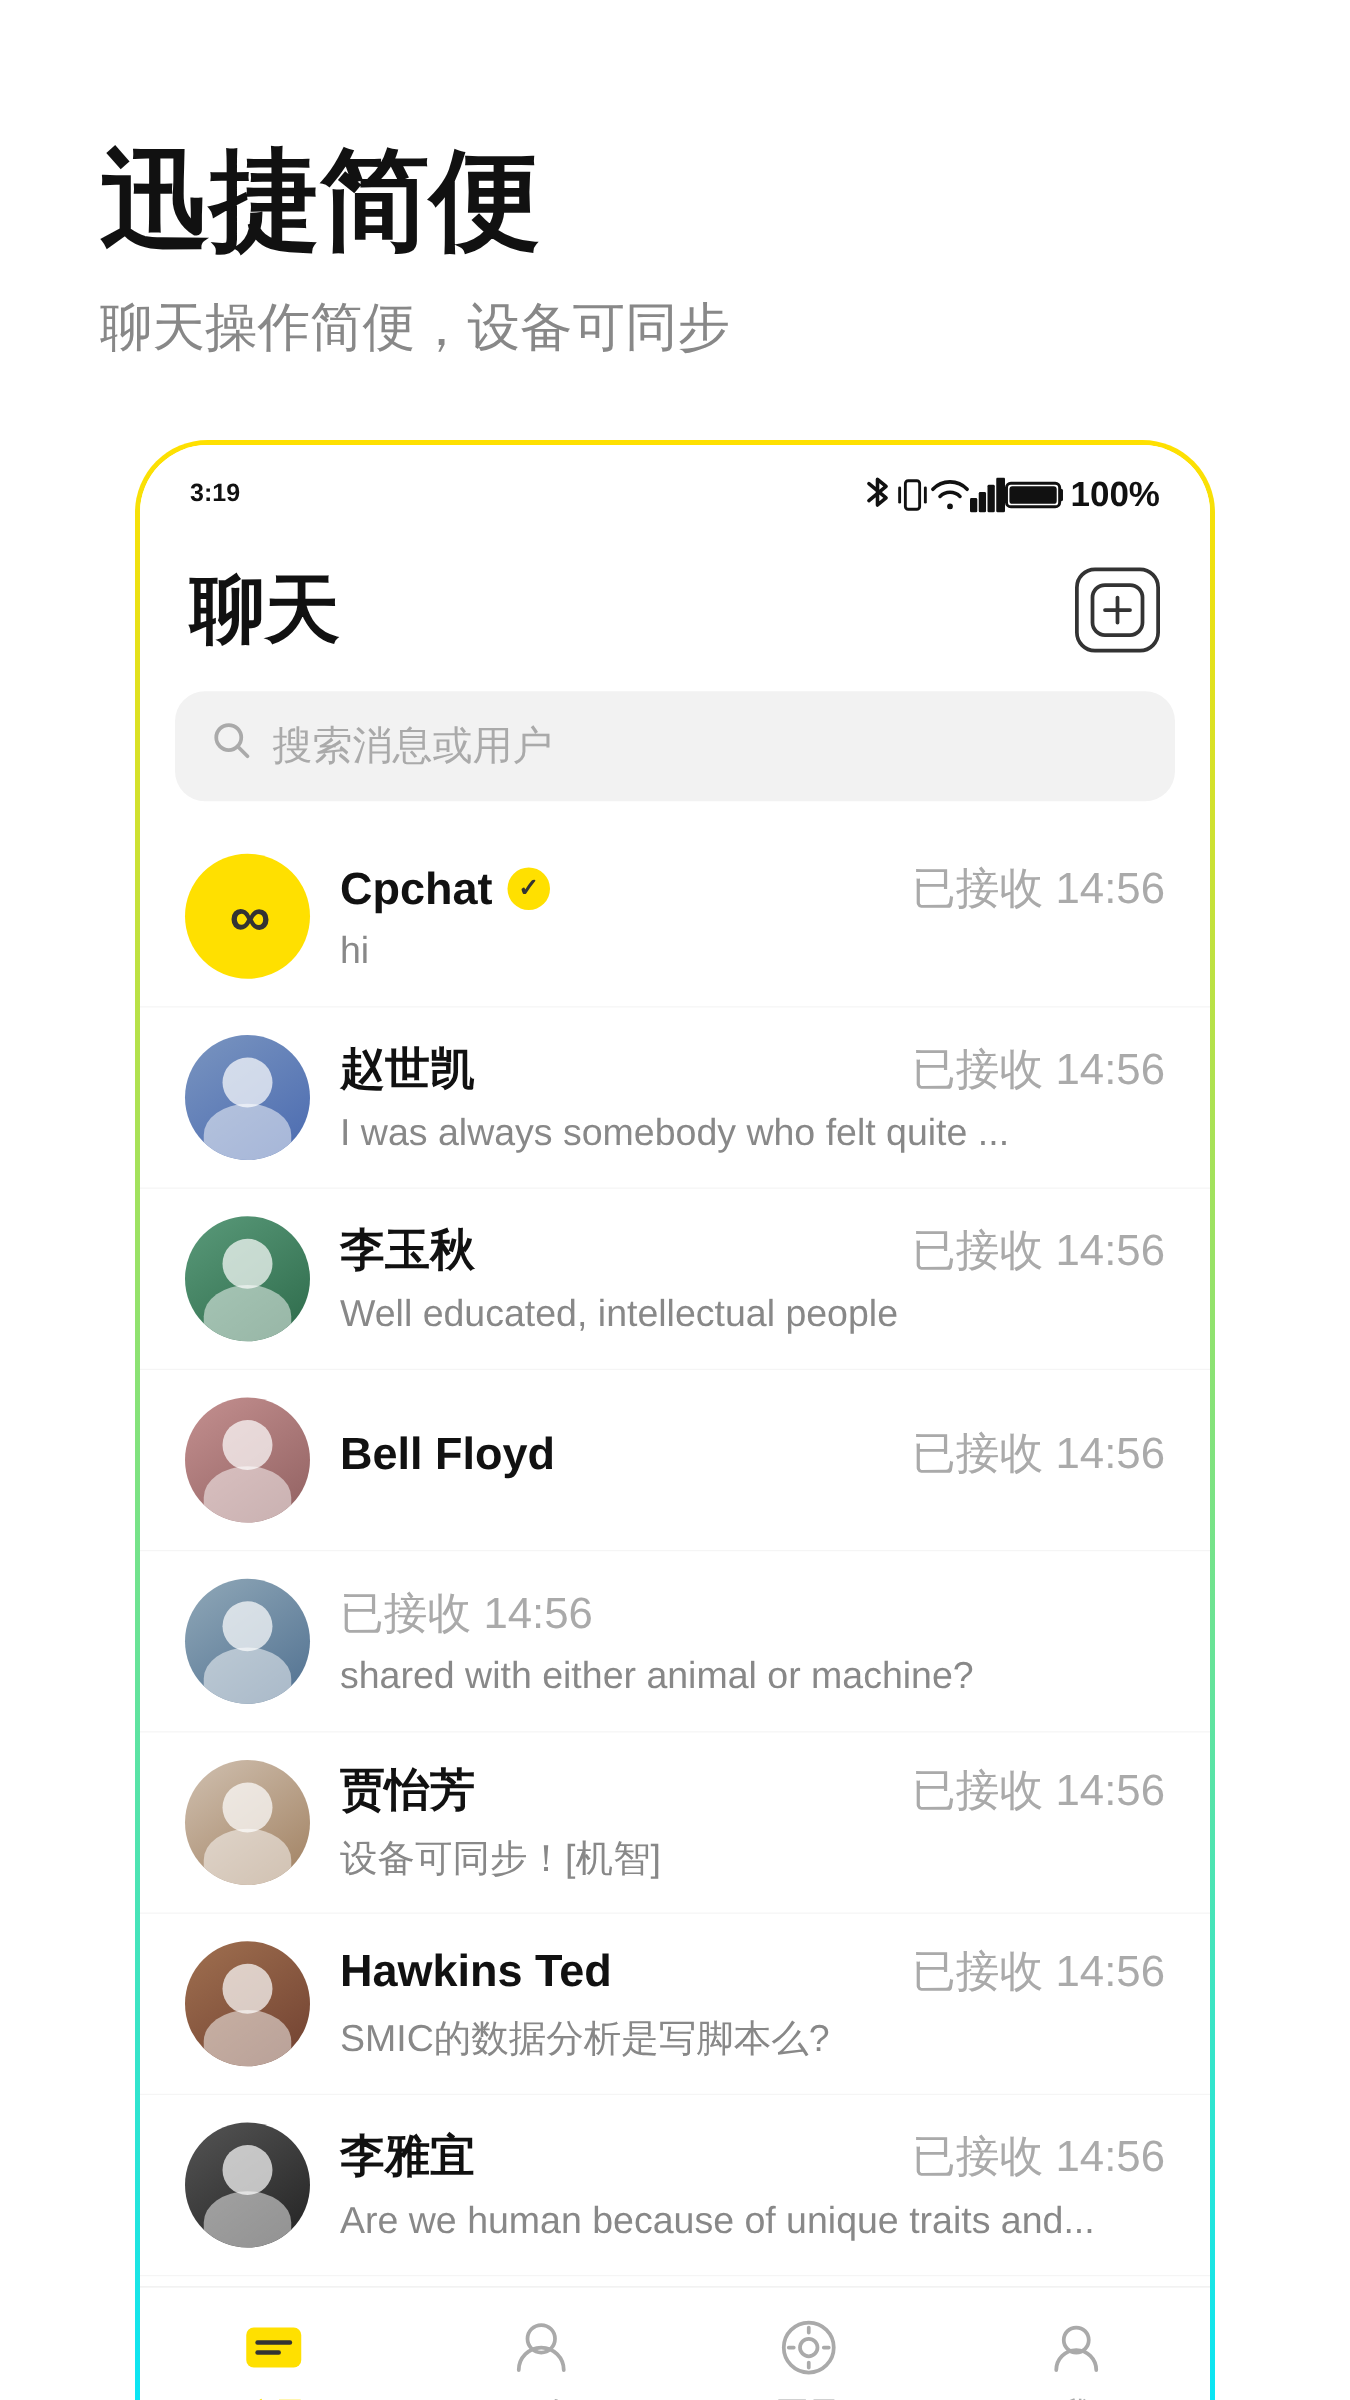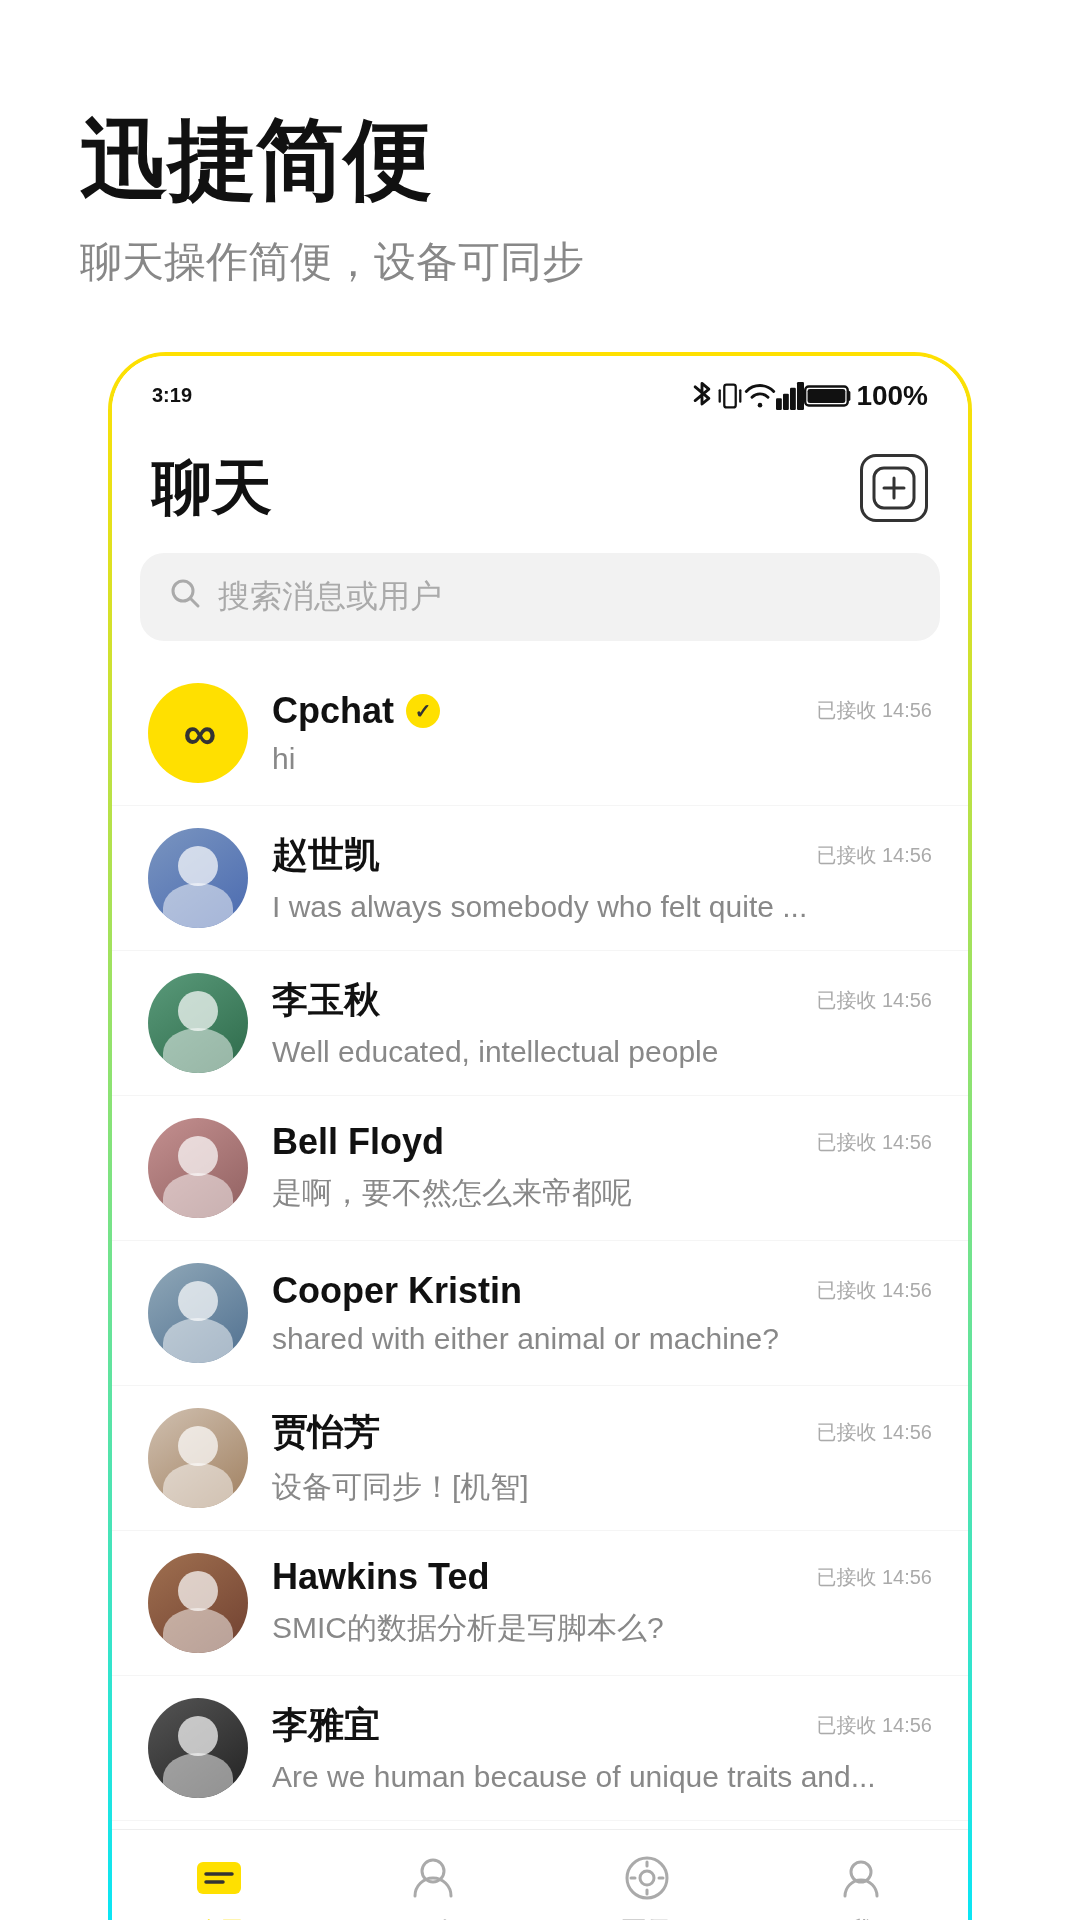--- a/index.html
+++ b/index.html
@@ -184,21 +184,21 @@
       background: #FFE000;
       border-radius: 50%;
       display: inline-flex;
       align-items: center;
       justify-content: center;
       font-size: 20px;
       color: #333;
     }
 
     .chat-meta {
-      font-size: 20px;
+      font-size: 35px;
       color: #aaaaaa;
       white-space: nowrap;
     }
 
     .chat-preview {
       font-size: 30px;
       color: #888888;
       white-space: nowrap;
       overflow: hidden;
       text-overflow: ellipsis;
@@ -407,31 +407,29 @@
 
         <div class="chat-item">
           <div class="avatar" style="background:linear-gradient(145deg,#c49090,#906060);">
             <div class="avatar-face"></div>
           </div>
           <div class="chat-body">
             <div class="chat-top">
               <div class="chat-name">Bell Floyd</div>
               <div class="chat-meta">已接收 14:56</div>
             </div>
-            <div class="chat-preview">是啊，要不然怎么来帝都呢</div>
           </div>
         </div>
 
         <div class="chat-item">
           <div class="avatar" style="background:linear-gradient(145deg,#90a8b8,#507090);">
             <div class="avatar-face"></div>
           </div>
           <div class="chat-body">
             <div class="chat-top">
-              <div class="chat-name">Cooper Kristin</div>
               <div class="chat-meta">已接收 14:56</div>
             </div>
             <div class="chat-preview">shared with either animal or machine?</div>
           </div>
         </div>
 
         <div class="chat-item">
           <div class="avatar" style="background:linear-gradient(145deg,#d0c0b0,#a08060);">
             <div class="avatar-face"></div>
           </div>

